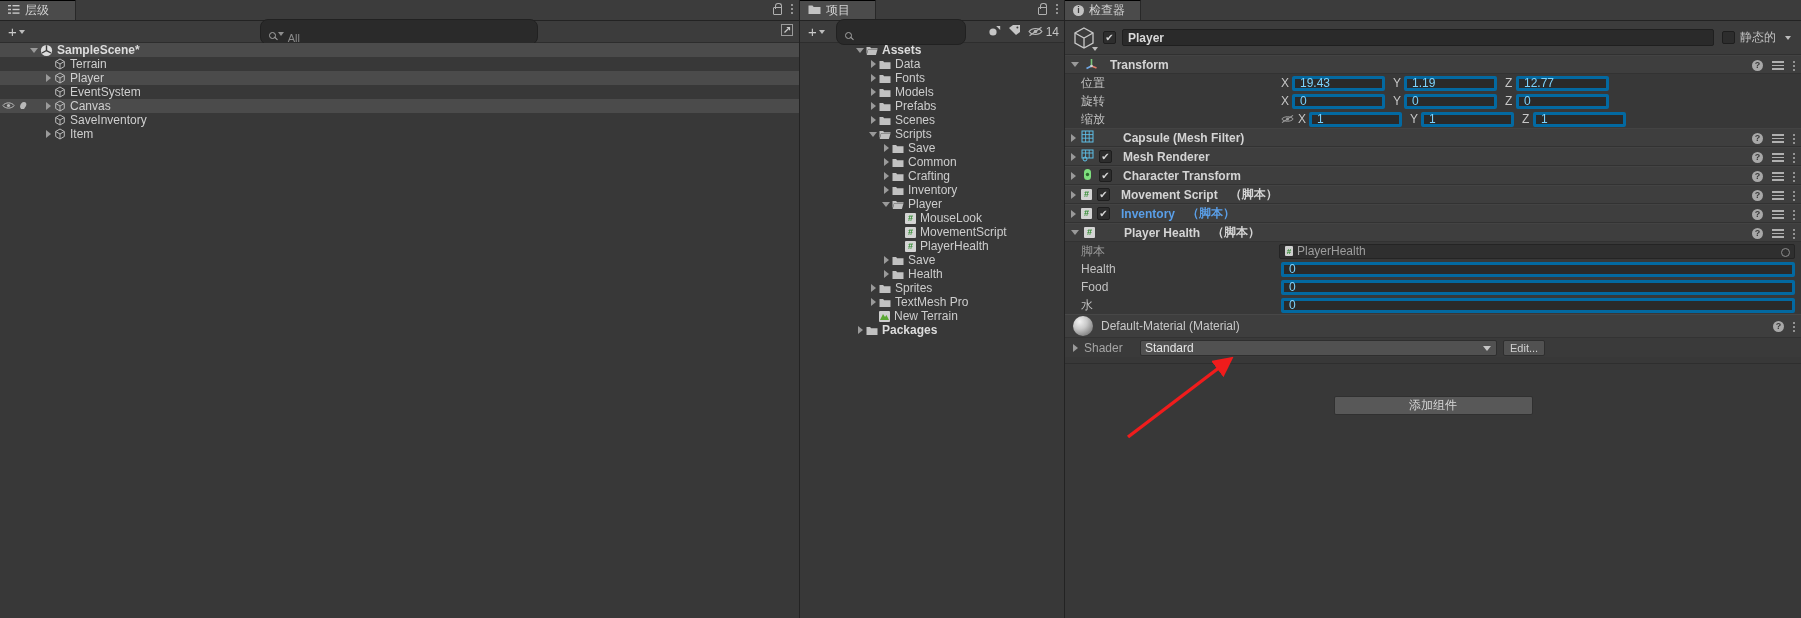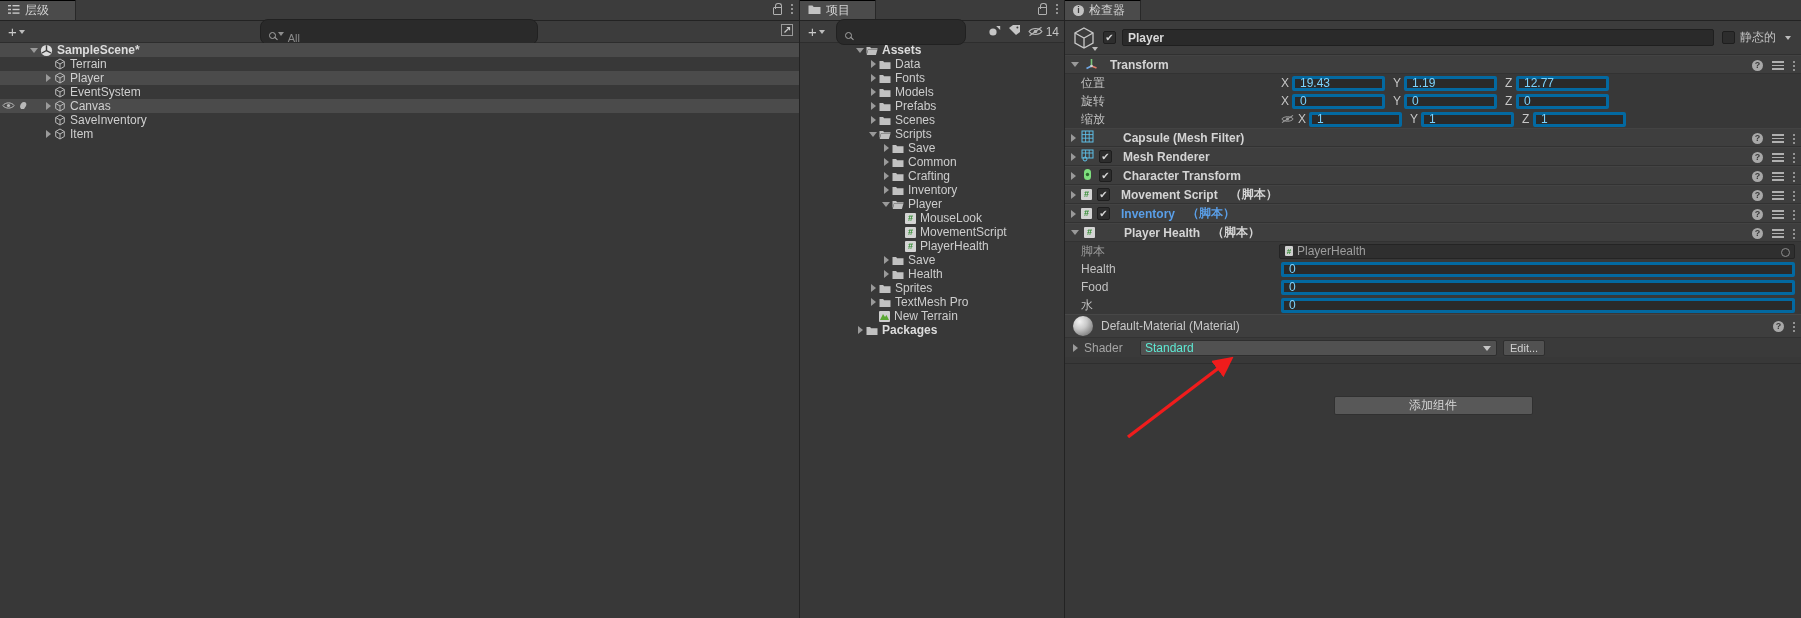--- a/index.html
+++ b/index.html
@@ -165,21 +165,21 @@
   .objfield .dot { width:8px;height:10px;background:#cfcfcf;border-radius:1px;flex:none;
     display:flex;align-items:center;justify-content:center;color:#2f8b2f;font-size:8px;font-weight:bold;}
   .obj-circle { position:absolute; right:4px; top:3px; width:9px;height:9px;border:1px solid #8d8d8d;border-radius:50%; }
 
   .mat-header { height: 24px; display:flex; align-items:center; padding-left: 8px;
     background:#3e3e3e; border-top:1px solid #474747; border-bottom:1px solid #333; position:relative; }
   .mat-ball { width:20px;height:20px;border-radius:50%;flex:none;margin-right:8px;
     background: radial-gradient(circle at 33% 28%, #f2f2f2 0%, #c9c9c9 38%, #8c8c8c 72%, #6e6e6e 100%); }
   .shader-row { height:19px; display:flex; align-items:center; padding-left:6px; background:#3a3a3a; }
   .shader-dd { height:16px; background:#515151;border:1px solid #2e2e2e;border-radius:2px;
-    display:flex;align-items:center;padding:0 4px;color:#5eead4;font-size:12px;position:relative;}
+    display:flex;align-items:center;padding:0 4px;color:#e5e5e5;font-size:12px;position:relative;}
   .editbtn { height:16px;background:#515151;border:1px solid #2e2e2e;border-radius:2px;
     display:flex;align-items:center;justify-content:center;color:#d0d0d0;font-size:11px;padding:0 6px;}
   .addcomp {
     width: 199px; height: 19px; background:#585858; border:1px solid #303030; border-radius:2px;
     display:flex;align-items:center;justify-content:center;color:#d6d6d6;font-size:12px;
   }
   .arrow-annot { position:absolute; pointer-events:none; }
   .sep { height:1px; background:#2e2e2e; }
 </style>
 </head>

